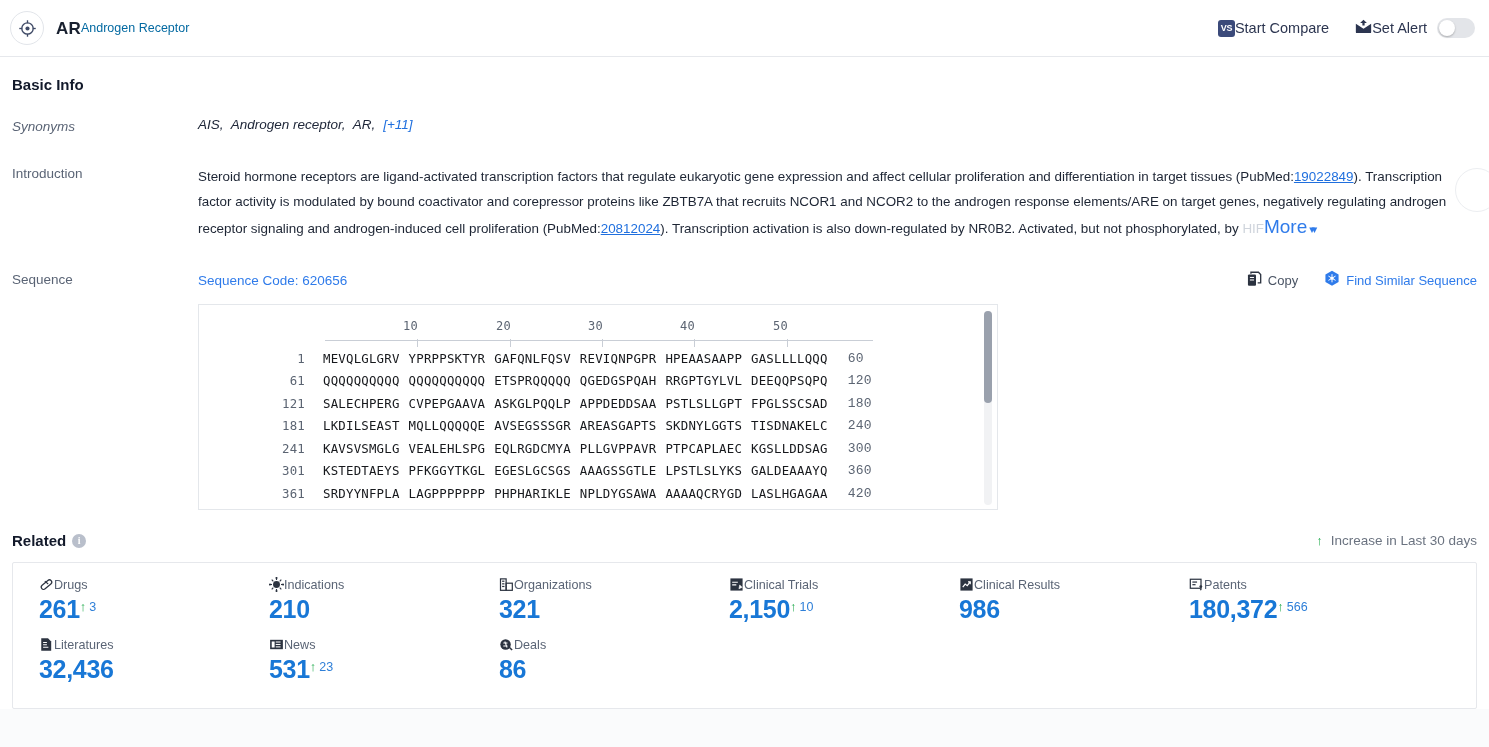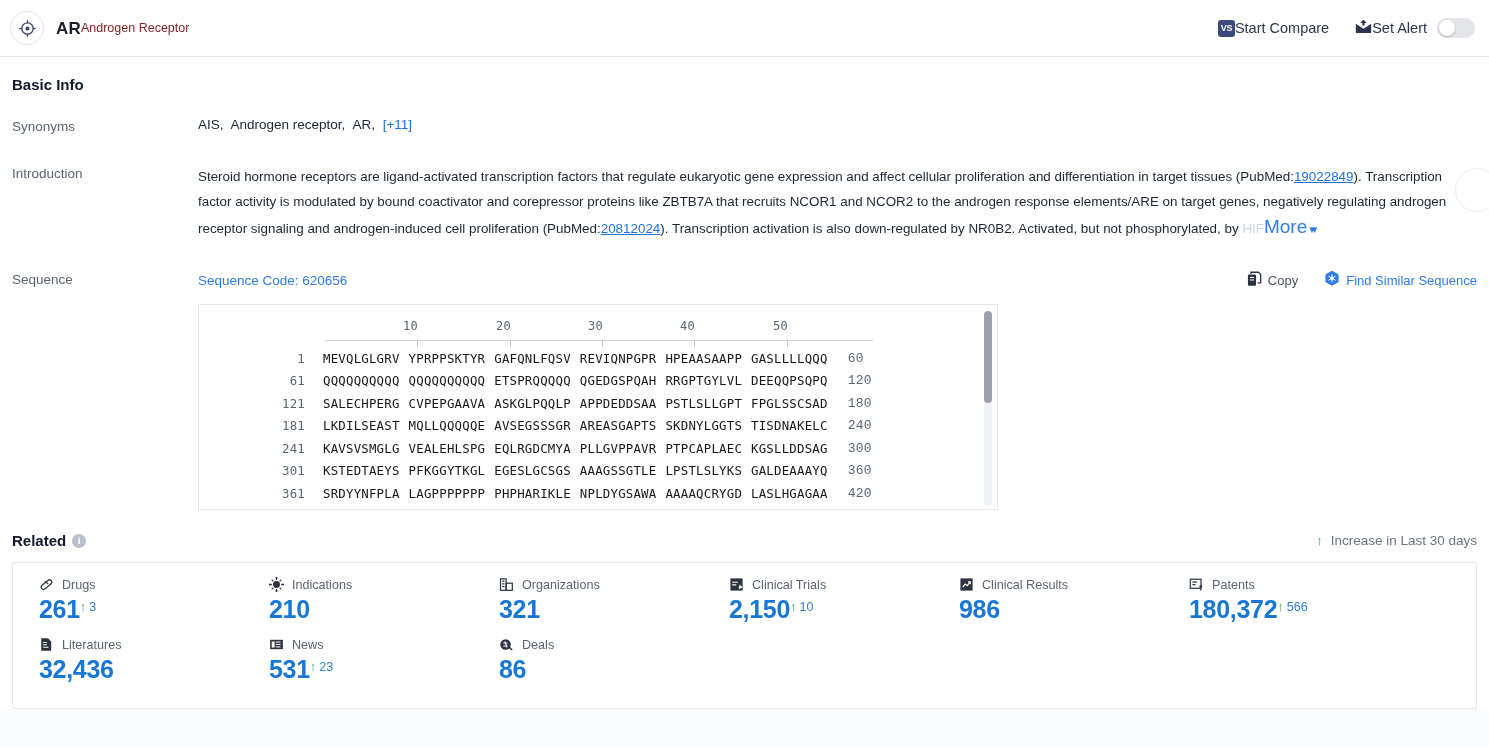--- a/index.html
+++ b/index.html
@@ -23,21 +23,21 @@
   }
   .logo-circle {
     width: 34px; height: 34px; border-radius: 50%;
     border: 1px solid #e2e5ea;
     display:flex; align-items:center; justify-content:center;
     margin-right: 12px;
     flex: none;
   }
   .title-block { display:flex; flex-direction:row; justify-content:center; }
   .title-main { font-size: 17px; font-weight: bold; line-height: 19px; color:#18202f; letter-spacing:0.2px;}
-  .title-sub { font-size: 12.5px; color:#7f1d1d; line-height:16px; margin-top:1px;}
+  .title-sub { font-size: 12.5px; color:#0369a1; line-height:16px; margin-top:1px;}
   .header-spacer { flex:1; }
   .hdr-action {
     display:flex; align-items:center; 
     font-size:14.5px; color:#2c3550; margin-left:26px; cursor:pointer;
   }
   .vs-badge {
     width:17px;height:17px;border-radius:3px;background:#3b4a7a;
     color:#fff;font-size:9px;font-weight:bold;line-height:17px;text-align:center;
     font-family:"Liberation Sans",sans-serif; letter-spacing:-0.3px;
   }
@@ -63,21 +63,21 @@
     font-family:"Liberation Serif",serif;
   }
 
   .row { display:flex; }
   .row-label {
     width:186px; flex:none; font-size:13.5px; color:#5a6475;
     padding-top:2px;
   }
   .row-value { flex:1; font-size:13.5px; color:#20283a; }
 
-  .synonyms-row { margin-top:24px; }
+  .synonyms-row { margin-top:24px;font-style:italic; }
   .syn-item { margin-right:4px; }
   .link { color:#1f6fde; text-decoration:none; cursor:pointer; }
   .link-u { color:#1f6fde; text-decoration:underline; cursor:pointer; }
 
   .intro-row { margin-top:30px; position:relative; }
   .intro-text { line-height:25px; font-size:13.4px; color:#1d2534; position:relative;}
   .intro-fade {
     color:#cfd4dc;
   }
   .more-link{
@@ -164,21 +164,21 @@
     border:1px solid #e6e8ec;
     background:#fff;
     border-radius:2px;
     padding:14px 0 6px 0;
     height:147px;
   }
   .stat-grid{ display:flex; flex-wrap:wrap; }
   .stat{
     width:230px; padding-left:26px; margin-bottom:12px;
   }
-  .stat-head{ display:flex;align-items:center;gap:8px; }
+  .stat-head{ display:flex;align-items:center;gap:0; }
   .stat-label{ font-size:12.6px; color:#5a6475; }
   .stat-value-wrap{ display:flex; margin-top:2px; }
   .stat-value{ font-size:25px; font-weight:bold; color:#1877d6; line-height:31px; letter-spacing:-0.3px;}
   .stat-delta{ display:flex; align-items:center; gap:3px; padding-bottom:6px;}
   .delta-arrow{ color:#1faa4b; font-size:13px; font-weight:bold; line-height:13px;}
   .delta-num{ font-size:12.5px; color:#2e7fd8; }
   .ico{ width:15px;height:15px;display:inline-block;flex:none; }
 </style>
 </head>
 <body>

